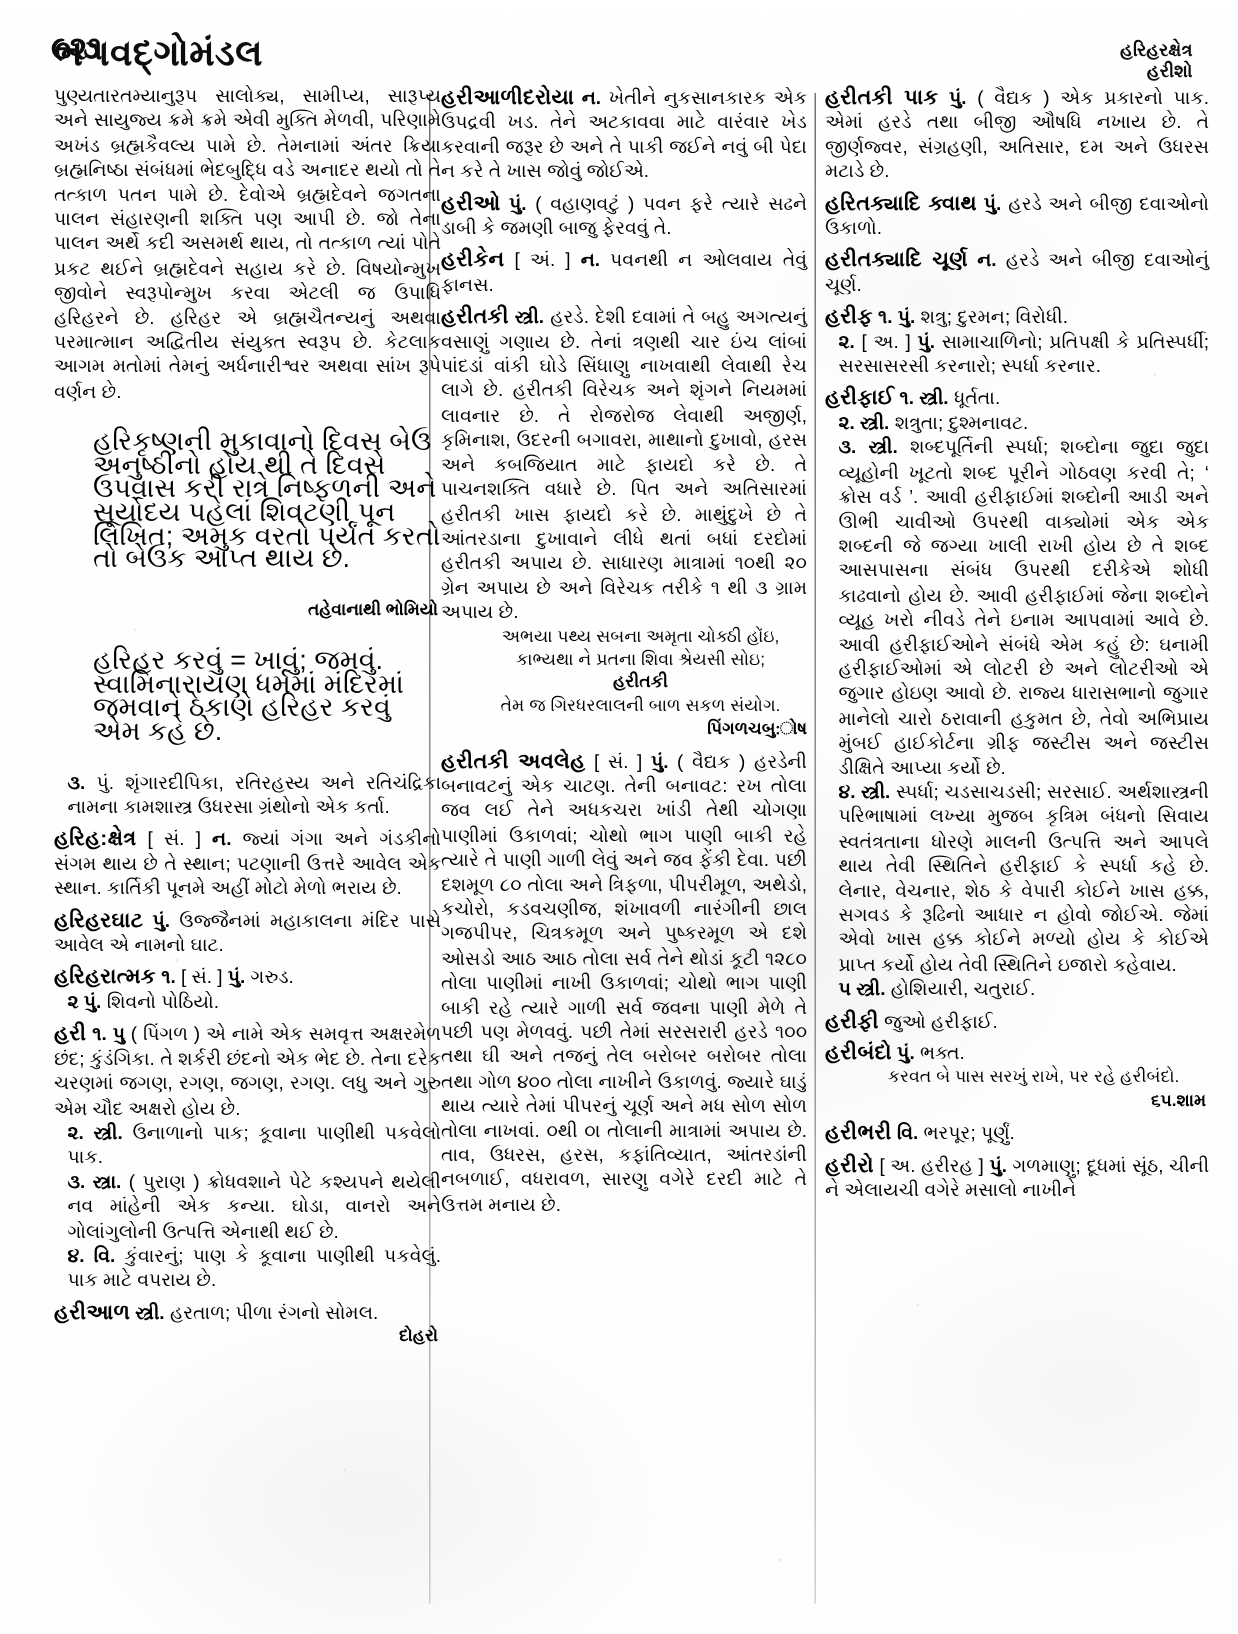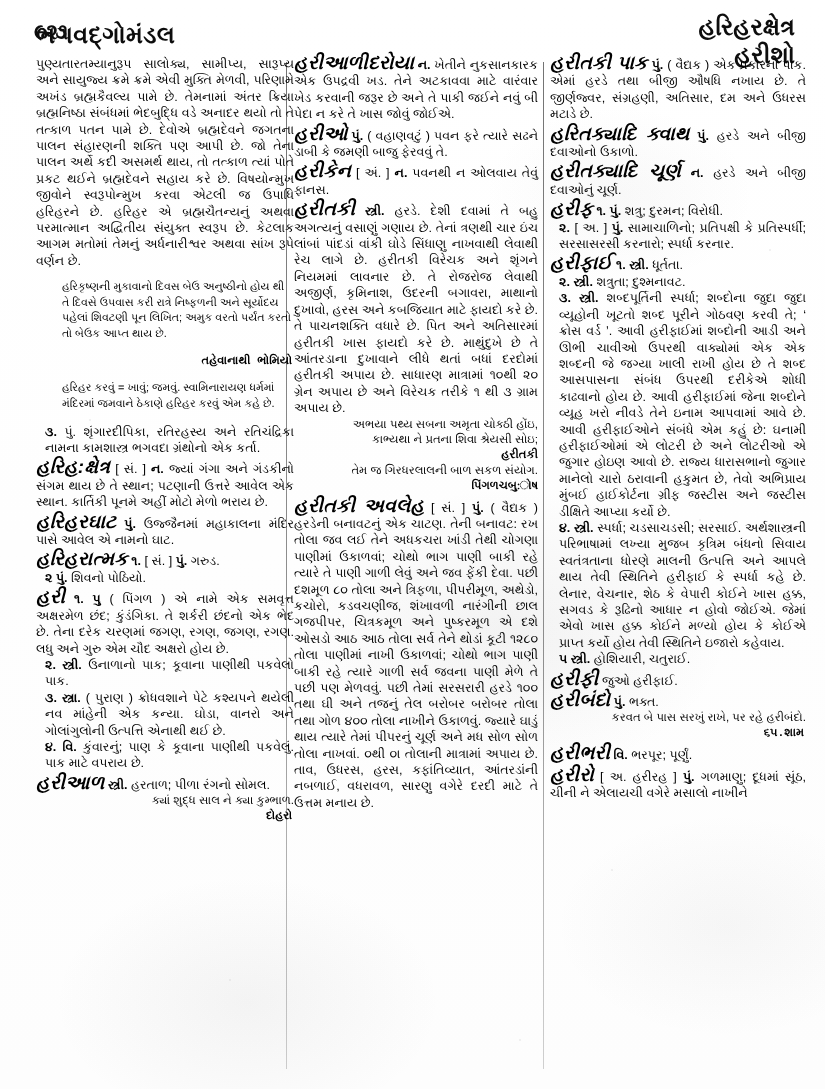--- a/index.html
+++ b/index.html
@@ -39,23 +39,23 @@
     transform:scaleY(1.08);
   }
   .book-title{
     position:absolute;left:0;right:0;top:12px;
     font-size:24px;font-weight:bold;
     font-family:"Liberation Sans","DejaVu Sans",sans-serif;
     letter-spacing:.3px;
     margin-left:36px;
   }
   .guides{
-    position:absolute;right:30px;top:4px;text-align:right;
+    position:absolute;right:30px;top:16px;text-align:right;
     font-family:"Liberation Sans","DejaVu Sans",sans-serif;
-    font-weight:bold;font-size:24px;line-height:1.18;
+    font-weight:bold;font-size:12px;line-height:1.18;
   }
   .guides div{white-space:nowrap;}
 
   
   .cols{
     position:absolute;left:0;right:0;top:56px;bottom:6px;
   }
   .col{
     position:absolute;top:0;bottom:0;
     font-size:12.6px;line-height:16.4px;
@@ -70,55 +70,53 @@
     background:linear-gradient(180deg,rgba(0,0,0,.55),rgba(0,0,0,.42) 60%,rgba(0,0,0,.18));
   }
   .rule-a{left:286px;}
   .rule-b{left:543px;}
 
   
   .entry{margin:0 0 1px 0;}
   .entry p{margin:0;}
   .hw{
     font-weight:bold;
-    font-size:19px;
+    font-size:14px;
     letter-spacing:.2px;
-    font-style:italic;
   }
   .b{font-weight:bold;}
   .body{ text-indent:0; }
   .sense{ padding-left:9px; }
   .sense .num{font-weight:bold;}
   .gap-sm{height:3px;}
 
   
   .verse{
     padding-left:22px;
     font-size:11.6px;
     line-height:15.4px;
-    text-align:right;
+    text-align:center;
   }
   .verse .vline{white-space:normal;}
   .attrib{
     text-align:right;
     font-size:11.4px;
     font-weight:bold;
     padding-right:2px;
     margin-top:1px;
-    font-family:Liberation Mono, monospace;
   }
   .attrib-c{
     text-align:right;
     font-size:11.4px;
     font-weight:bold;
     margin-top:1px;
   }
   .quote-inset{
     padding-left:26px;
-    font-size:11px;
+    font-size:18px;
     line-height:15.6px;
     text-align:left;
   }
 
   
   .page{
     text-rendering:geometricPrecision;
     -webkit-font-smoothing:none;
   }
   .col{ filter:contrast(1.12) saturate(0); }
@@ -170,21 +168,21 @@
 
       <p class="attrib">તહેવાનાથી ભોમિયો</p>
 
       <div class="quote-inset">
         <p>હરિહર કરવું = ખાવું; જમવું. સ્વામિનારાયણ ધર્મમાં મંદિરમાં જમવાને ઠેકાણે હરિહર કરવું એમ કહે છે.</p>
       </div>
 
       <div class="entry">
         <p class="sense">
           <span class="num">૩.</span>
-          <span>પું. શૃંગારદીપિકા, રતિરહસ્ય અને રતિચંદ્રિકા નામના કામશાસ્ત્ર ભગવદા ગ્રંથોનો એક કર્તા.</span>
+          <span>પું. શૃંગારદીપિકા, રતિરહસ્ય અને રતિચંદ્રિકા નામના કામશાસ્ત્ર ઉધરસા ગ્રંથોનો એક કર્તા.</span>
         </p>
       </div>
 
       <div class="gap-sm"></div>
 
       <div class="entry">
         <p class="body">
           <span class="hw">હરિહ:ક્ષેત્ર</span>
           <span>[ સં. ]</span>
           <span class="b">ન.</span>
@@ -247,21 +245,20 @@
 
       <div class="gap-sm"></div>
 
       <div class="entry">
         <p class="body">
           <span class="hw">હરીઆળ</span>
           <span class="b">સ્ત્રી.</span>
           <span>હરતાળ; પીળા રંગનો સોમલ.</span>
         </p>
         <div class="verse">
-          <div class="vline">ક્યાં શુદ્ધ સાલ ને ક્યા કુમ્ભાળ.</div>
         </div>
         <p class="attrib">દોહરો</p>
       </div>
 
     </div>
 
     <div class="col col-2">
 
       <div class="entry">
         <p class="body">

